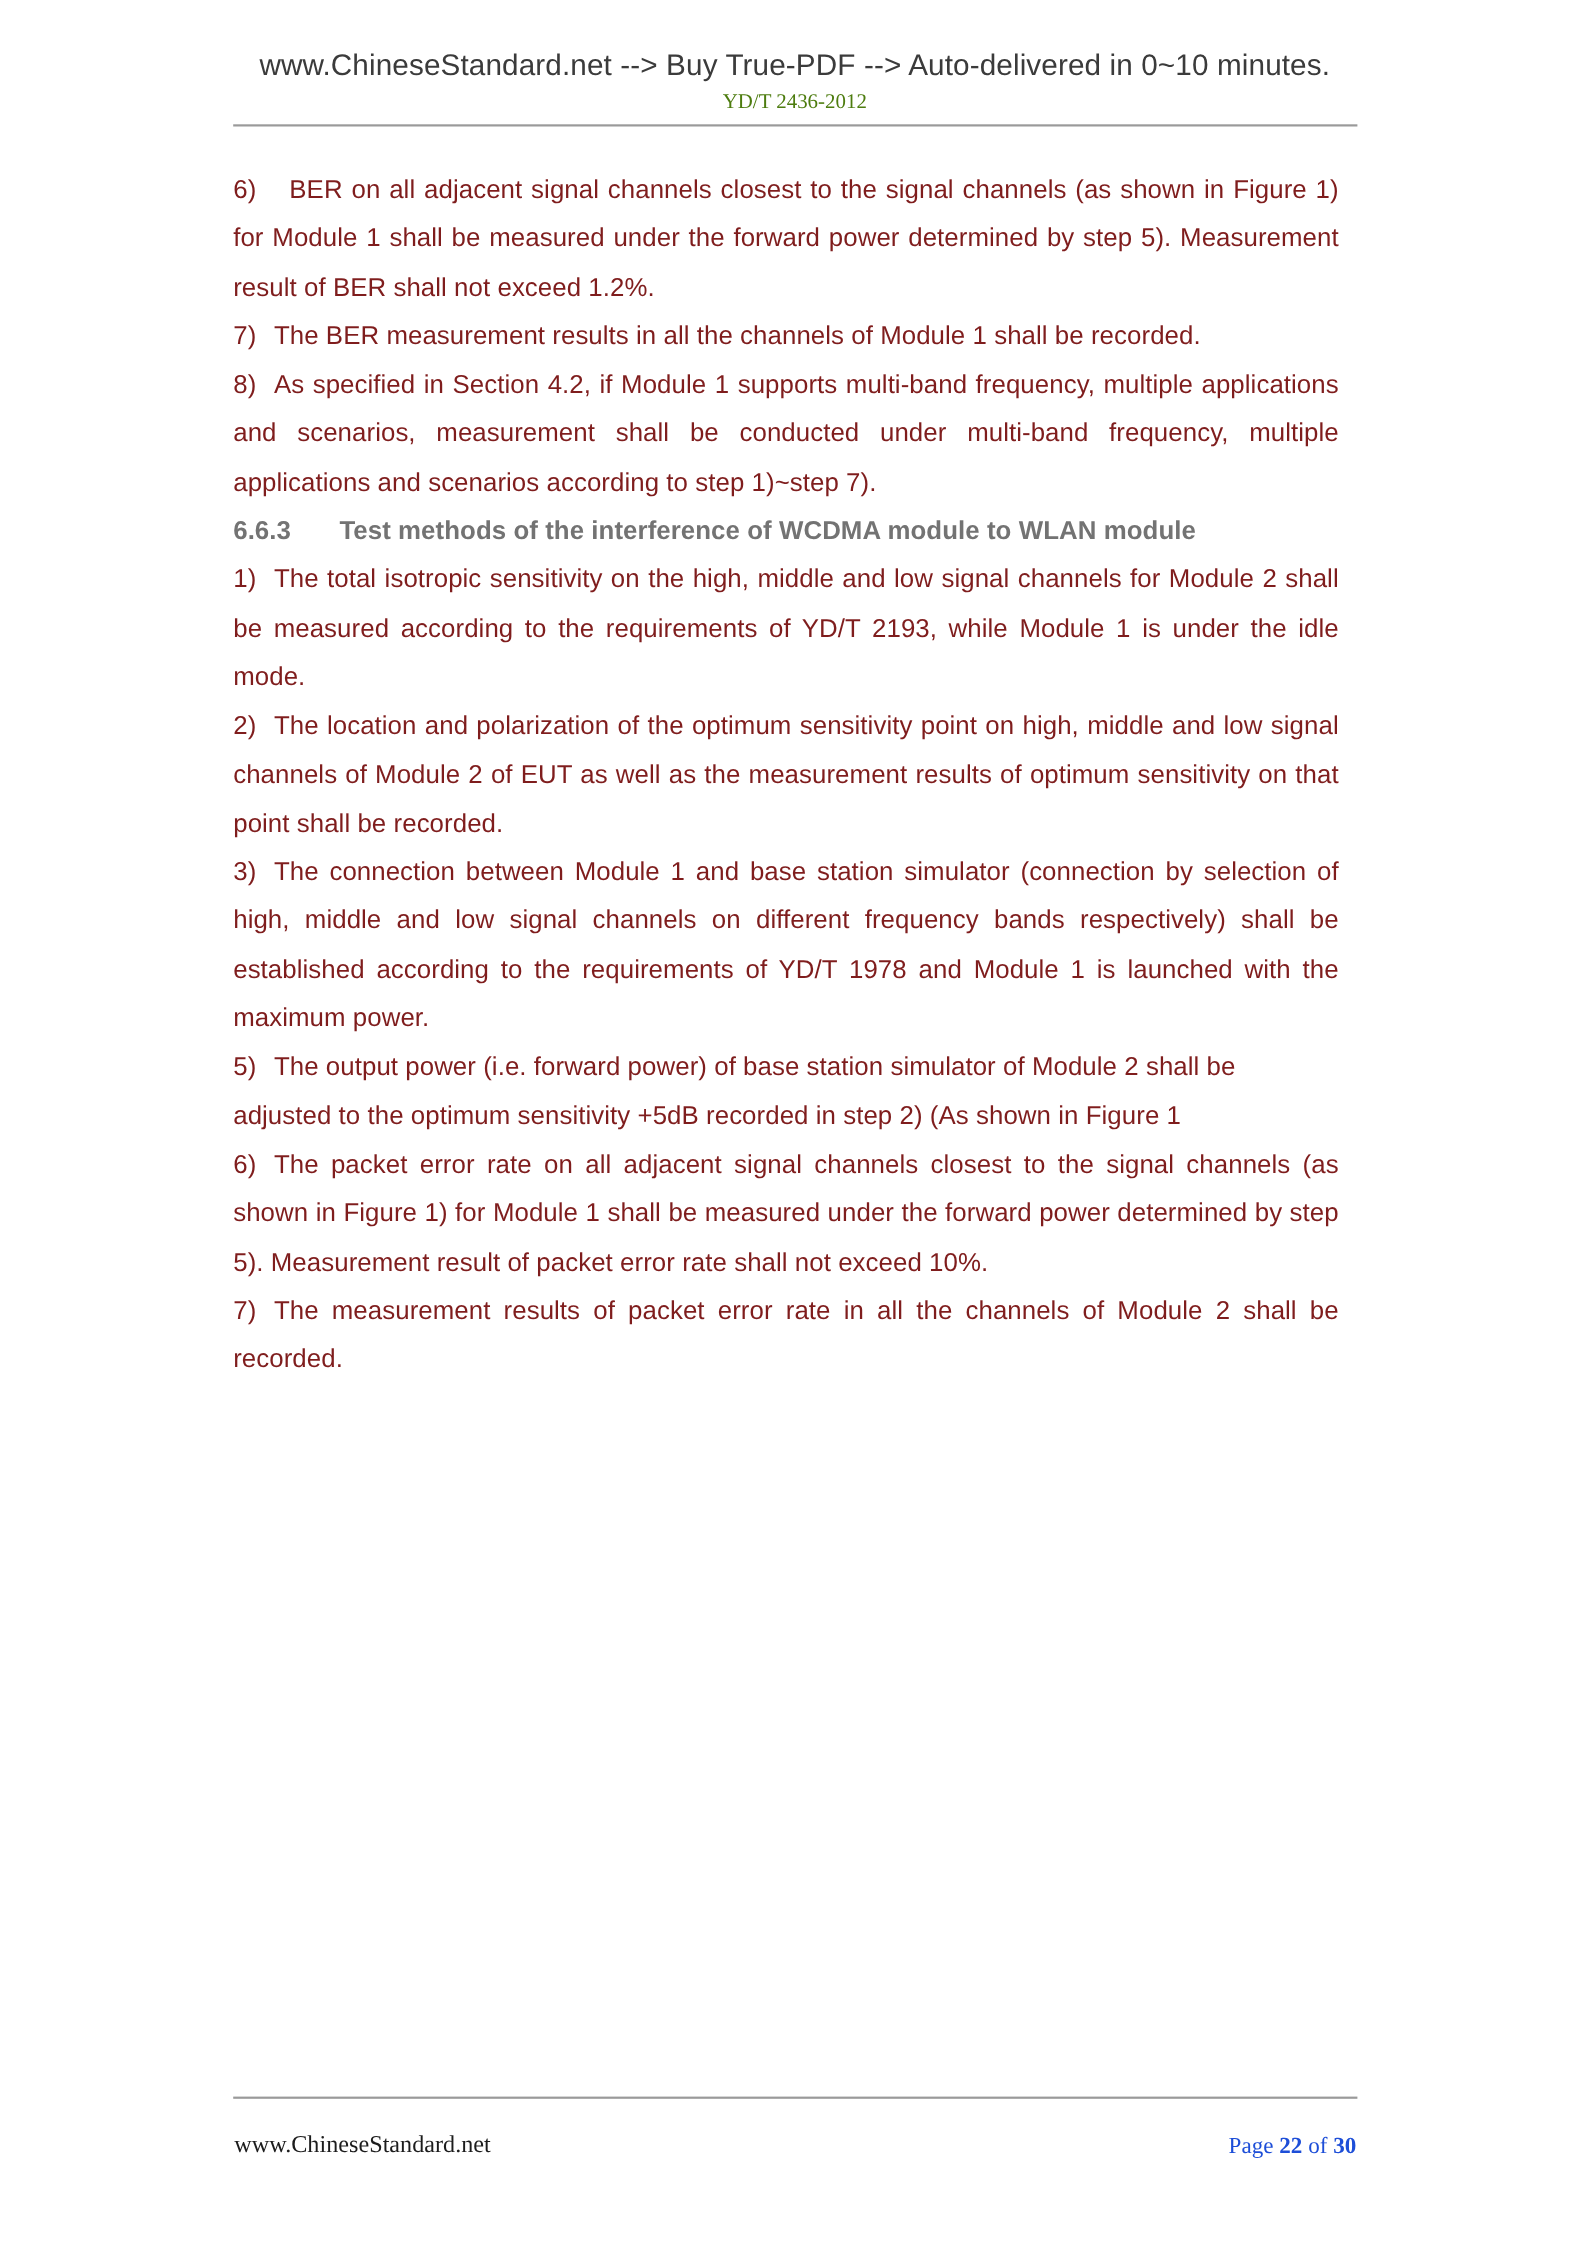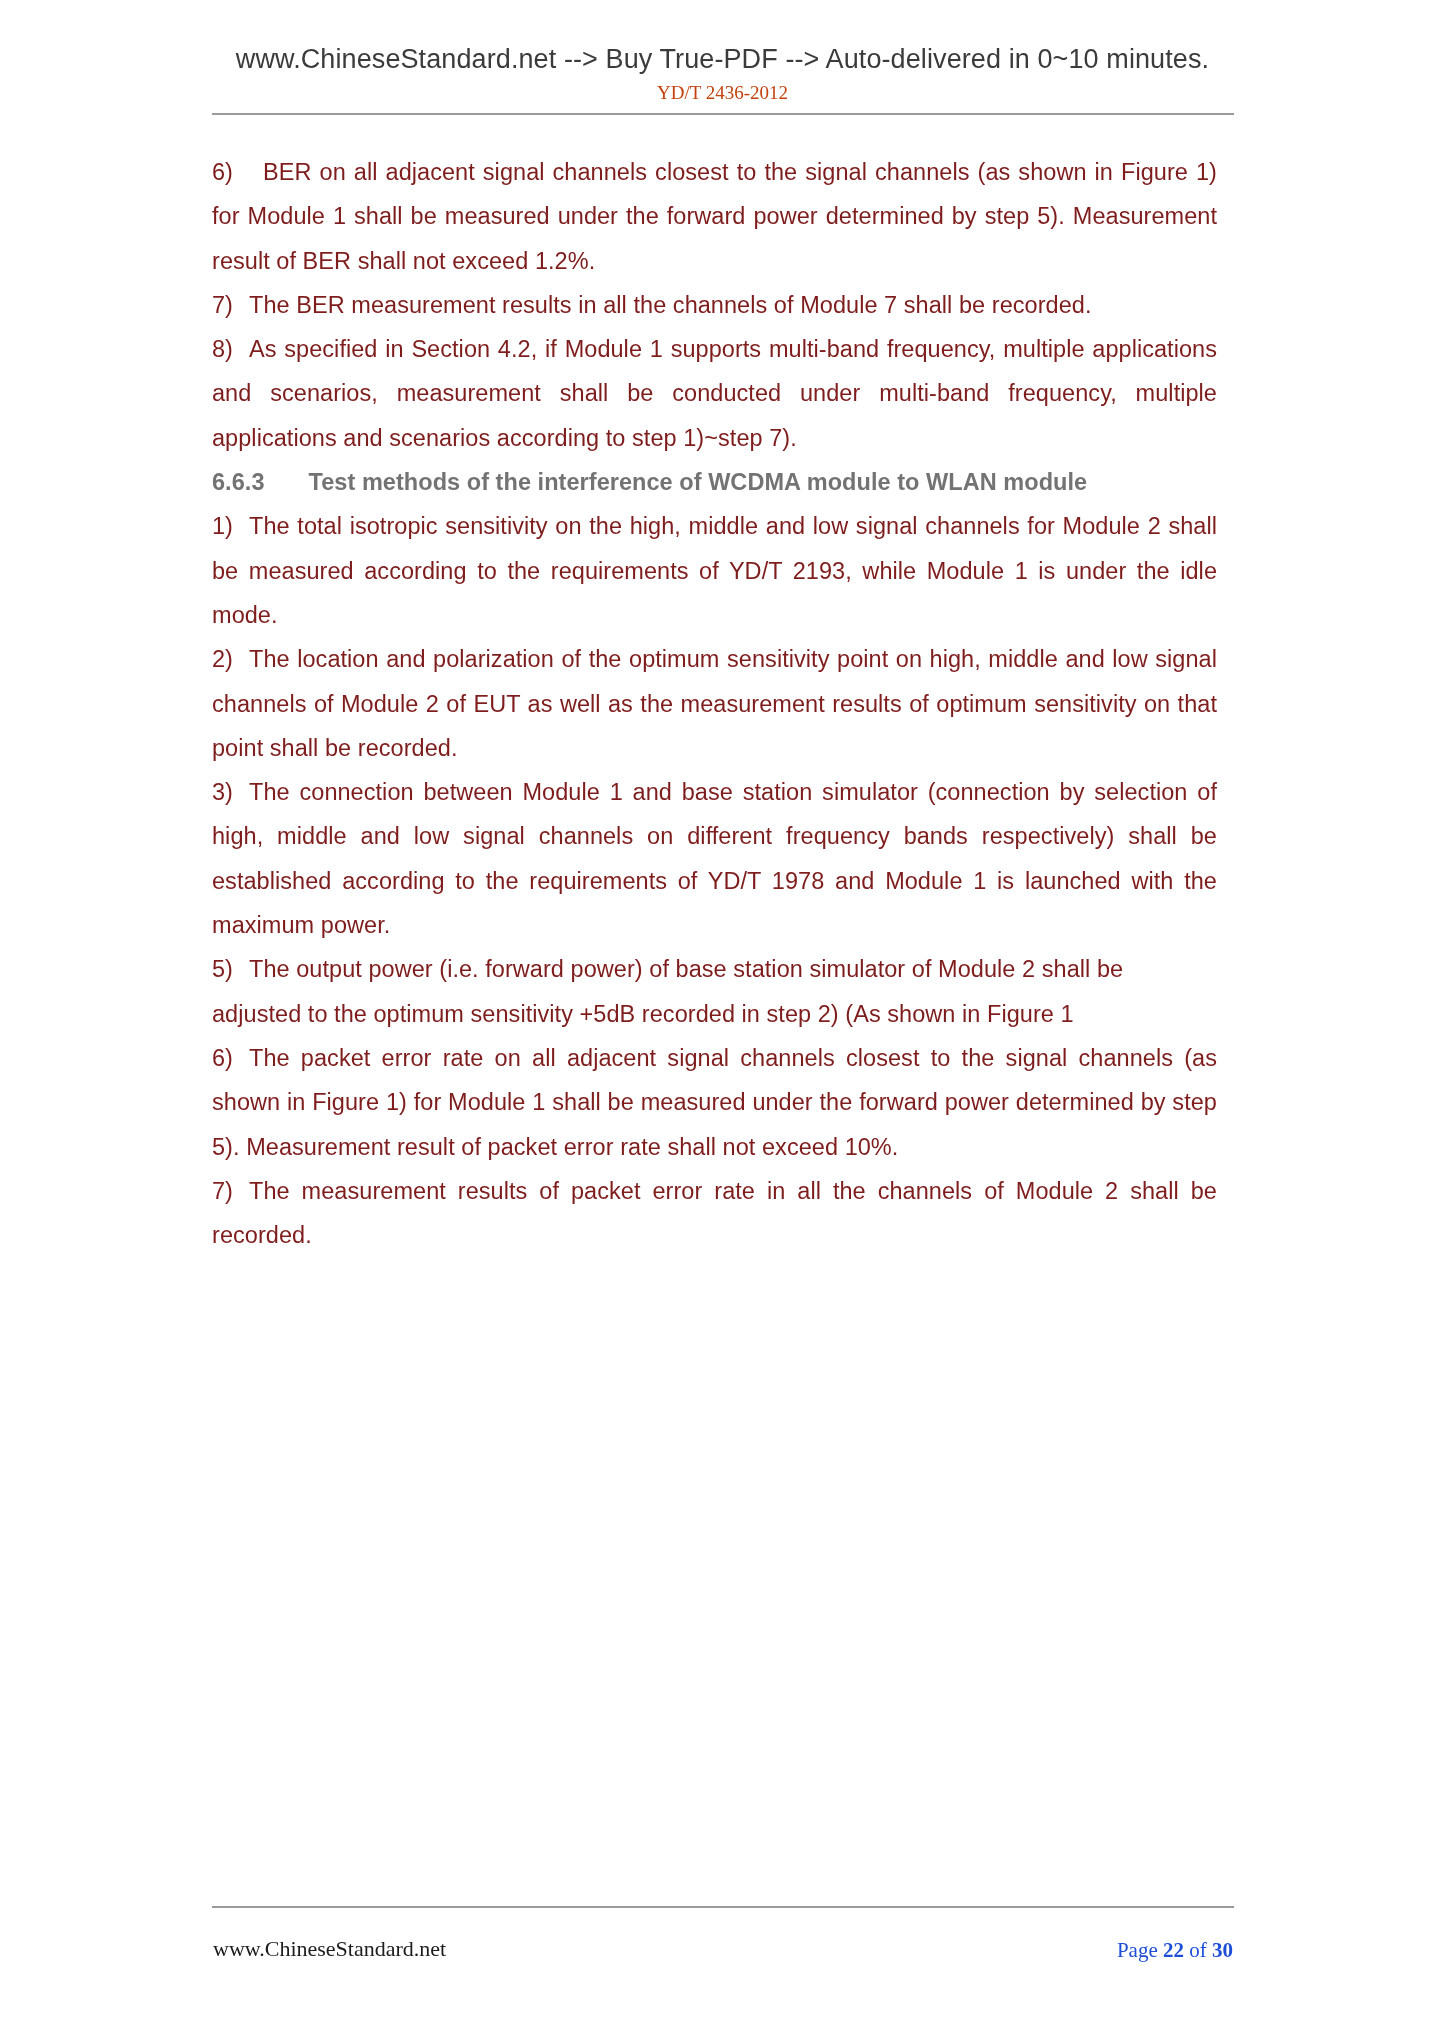--- a/index.html
+++ b/index.html
@@ -32,21 +32,21 @@
     white-space: nowrap;
   }
   .header-std {
     position: absolute;
     top: 82px;
     left: 0;
     width: 100%;
     text-align: center;
     font-family: "Liberation Serif", serif;
     font-size: 19px;
-    color: #c2410c;
+    color: #4d7c0f;
   }
   .rule-top {
     position: absolute;
     left: 212px;
     top: 113px;
     width: 1022px;
     height: 2px;
     background: #9a9a9a;
   }
   .rule-bottom {
@@ -120,21 +120,21 @@
 <div class="page">
 
   <div class="header-promo">www.ChineseStandard.net --&gt; Buy True-PDF --&gt; Auto-delivered in 0~10 minutes.</div>
   <div class="header-std">YD/T 2436-2012</div>
   <div class="rule-top"></div>
 
   <div class="body-area">
 
     <p class="para"><span class="num">6)</span><span class="gap-a"></span><span>BER on all adjacent signal channels closest to the signal channels (as shown in Figure 1) for Module 1 shall be measured under the forward power determined by step 5). Measurement result of BER shall not exceed 1.2%.</span></p>
 
-    <p class="para last-left"><span class="num">7)</span><span class="gap-b"></span><span>The BER measurement results in all the channels of Module 7 shall be recorded.</span></p>
+    <p class="para last-left"><span class="num">7)</span><span class="gap-b"></span><span>The BER measurement results in all the channels of Module 1 shall be recorded.</span></p>
 
     <p class="para"><span class="num">8)</span><span class="gap-b"></span><span>As specified in Section 4.2, if Module 1 supports multi-band frequency, multiple applications and scenarios, measurement shall be conducted under multi-band frequency, multiple applications and scenarios according to step 1)~step 7).</span></p>
 
     <h3 class="heading"><span>6.6.3</span><span class="h-gap"></span><span>Test methods of the interference of WCDMA module to WLAN module</span></h3>
 
     <p class="para"><span class="num">1)</span><span class="gap-b"></span><span>The total isotropic sensitivity on the high, middle and low signal channels for Module 2 shall be measured according to the requirements of YD/T 2193, while Module 1 is under the idle mode.</span></p>
 
     <p class="para"><span class="num">2)</span><span class="gap-b"></span><span>The location and polarization of the optimum sensitivity point on high, middle and low signal channels of Module 2 of EUT as well as the measurement results of optimum sensitivity on that point shall be recorded.</span></p>
 
     <p class="para"><span class="num">3)</span><span class="gap-b"></span><span>The connection between Module 1 and base station simulator (connection by selection of high, middle and low signal channels on different frequency bands respectively) shall be established according to the requirements of YD/T 1978 and Module 1 is launched with the maximum power.</span></p>

